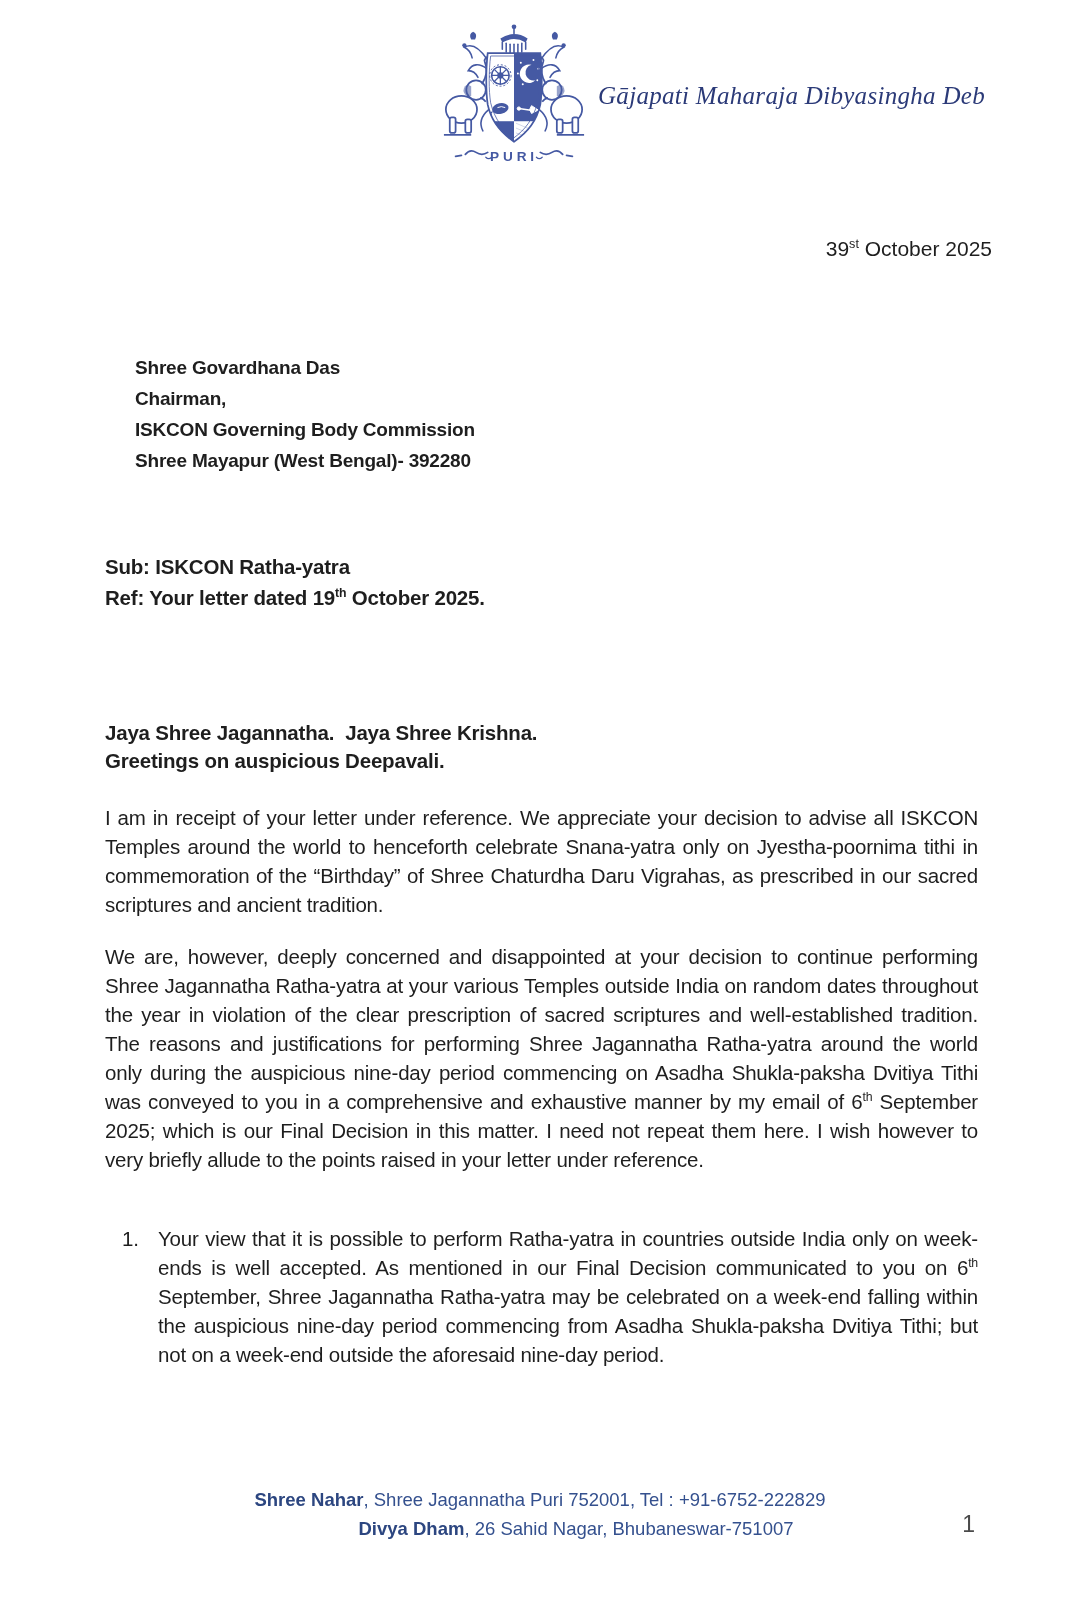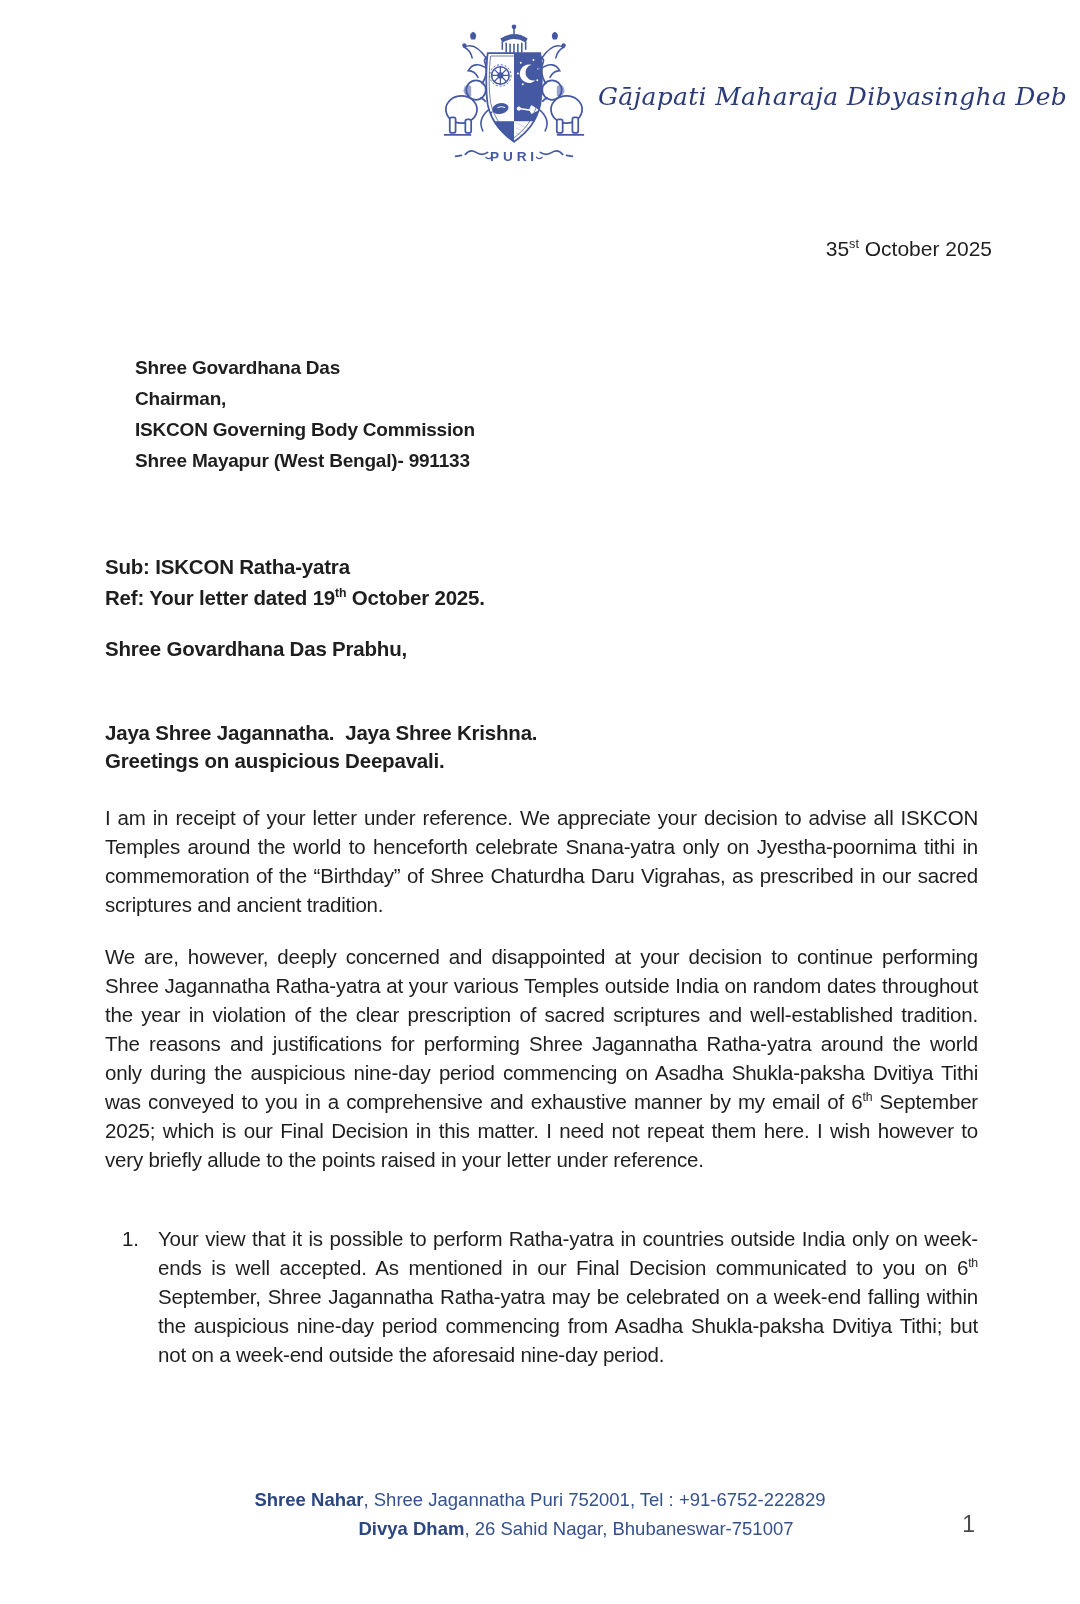--- a/index.html
+++ b/index.html
@@ -152,37 +152,36 @@
       <path d="M30,138 q5,-6 11,-2 q6,4 12,0"></path>
       <path d="M26,139 l-6,1"></path>
       <path d="M130,138 q-5,-6 -11,-2 q-6,4 -12,0"></path>
       <path d="M134,139 l6,1"></path>
       <path d="M57,141 q-3,3 -6,0" stroke-width="1.2"></path>
       <path d="M103,141 q3,3 6,0" stroke-width="1.2"></path>
     </g>
     <text x="80" y="145" text-anchor="middle" font-family="Liberation Sans, sans-serif" font-size="14" font-weight="bold" letter-spacing="4" fill="#4559a3" aria-label="PURI">PURI</text>
   </svg>
 
-  <div class="abs royal-name" style="left:598px; top:82px;">Gājapati Maharaja Dibyasingha Deb</div>
-
-  <div class="abs date-line" style="left:700px; top:237px; width:292px;"><span>35</span><sup>st</sup><span> October 2025</span></div>
+  <div class="abs royal-name" style="left:598px; top:82px;font-family:Liberation Serif, serif;">Gājapati Maharaja Dibyasingha Deb</div>
+
+  <div class="abs date-line" style="left:700px; top:237px; width:292px;"><span>39</span><sup>st</sup><span> October 2025</span></div>
 
   <div class="abs recipient" style="left:105px; top:352px;">
     <div>Shree Govardhana Das</div>
     <div>Chairman,</div>
     <div>ISKCON Governing Body Commission</div>
-    <div>Shree Mayapur (West Bengal)- 991133</div>
+    <div>Shree Mayapur (West Bengal)- 392280</div>
   </div>
 
   <div class="abs subject" style="left:105px; top:551px;">
     <div>Sub: ISKCON Ratha-yatra</div>
     <div><span>Ref: Your letter dated 19</span><sup>th</sup><span> October 2025.</span></div>
   </div>
 
-  <div class="abs body-text bold" style="left:105px; top:634px; text-align:left;">Shree Govardhana Das Prabhu,</div>
 
   <div class="abs body-text bold pre" style="left:105px; top:718px; text-align:left;">Jaya Shree Jagannatha.  Jaya Shree Krishna.</div>
 
   <div class="abs body-text bold" style="left:105px; top:746px; text-align:left;">Greetings on auspicious Deepavali.</div>
 
   <div class="abs body-text" style="left:105px; top:803px; width:873px;">I am in receipt of your letter under reference. We appreciate your decision to advise all ISKCON Temples around the world to henceforth celebrate Snana-yatra only on Jyestha-poornima tithi in commemoration of the “Birthday” of Shree Chaturdha Daru Vigrahas, as prescribed in our sacred scriptures and ancient tradition.</div>
 
   <div class="abs body-text" style="left:105px; top:942px; width:873px;"><span>We are, however, deeply concerned and disappointed at your decision to continue performing Shree Jagannatha Ratha-yatra at your various Temples outside India on random dates throughout the year in violation of the clear prescription of sacred scriptures and well-established tradition. The reasons and justifications for performing Shree Jagannatha Ratha-yatra around the world only during the auspicious nine-day period commencing on Asadha Shukla-paksha Dvitiya Tithi was conveyed to you in a comprehensive and exhaustive manner by my email of 6</span><sup>th</sup><span> September 2025; which is our Final Decision in this matter. I need not repeat them here. I wish however to very briefly allude to the points raised in your letter under reference.</span></div>
 
   <div class="abs body-text" style="left:105px; top:1224px; width:873px;">

